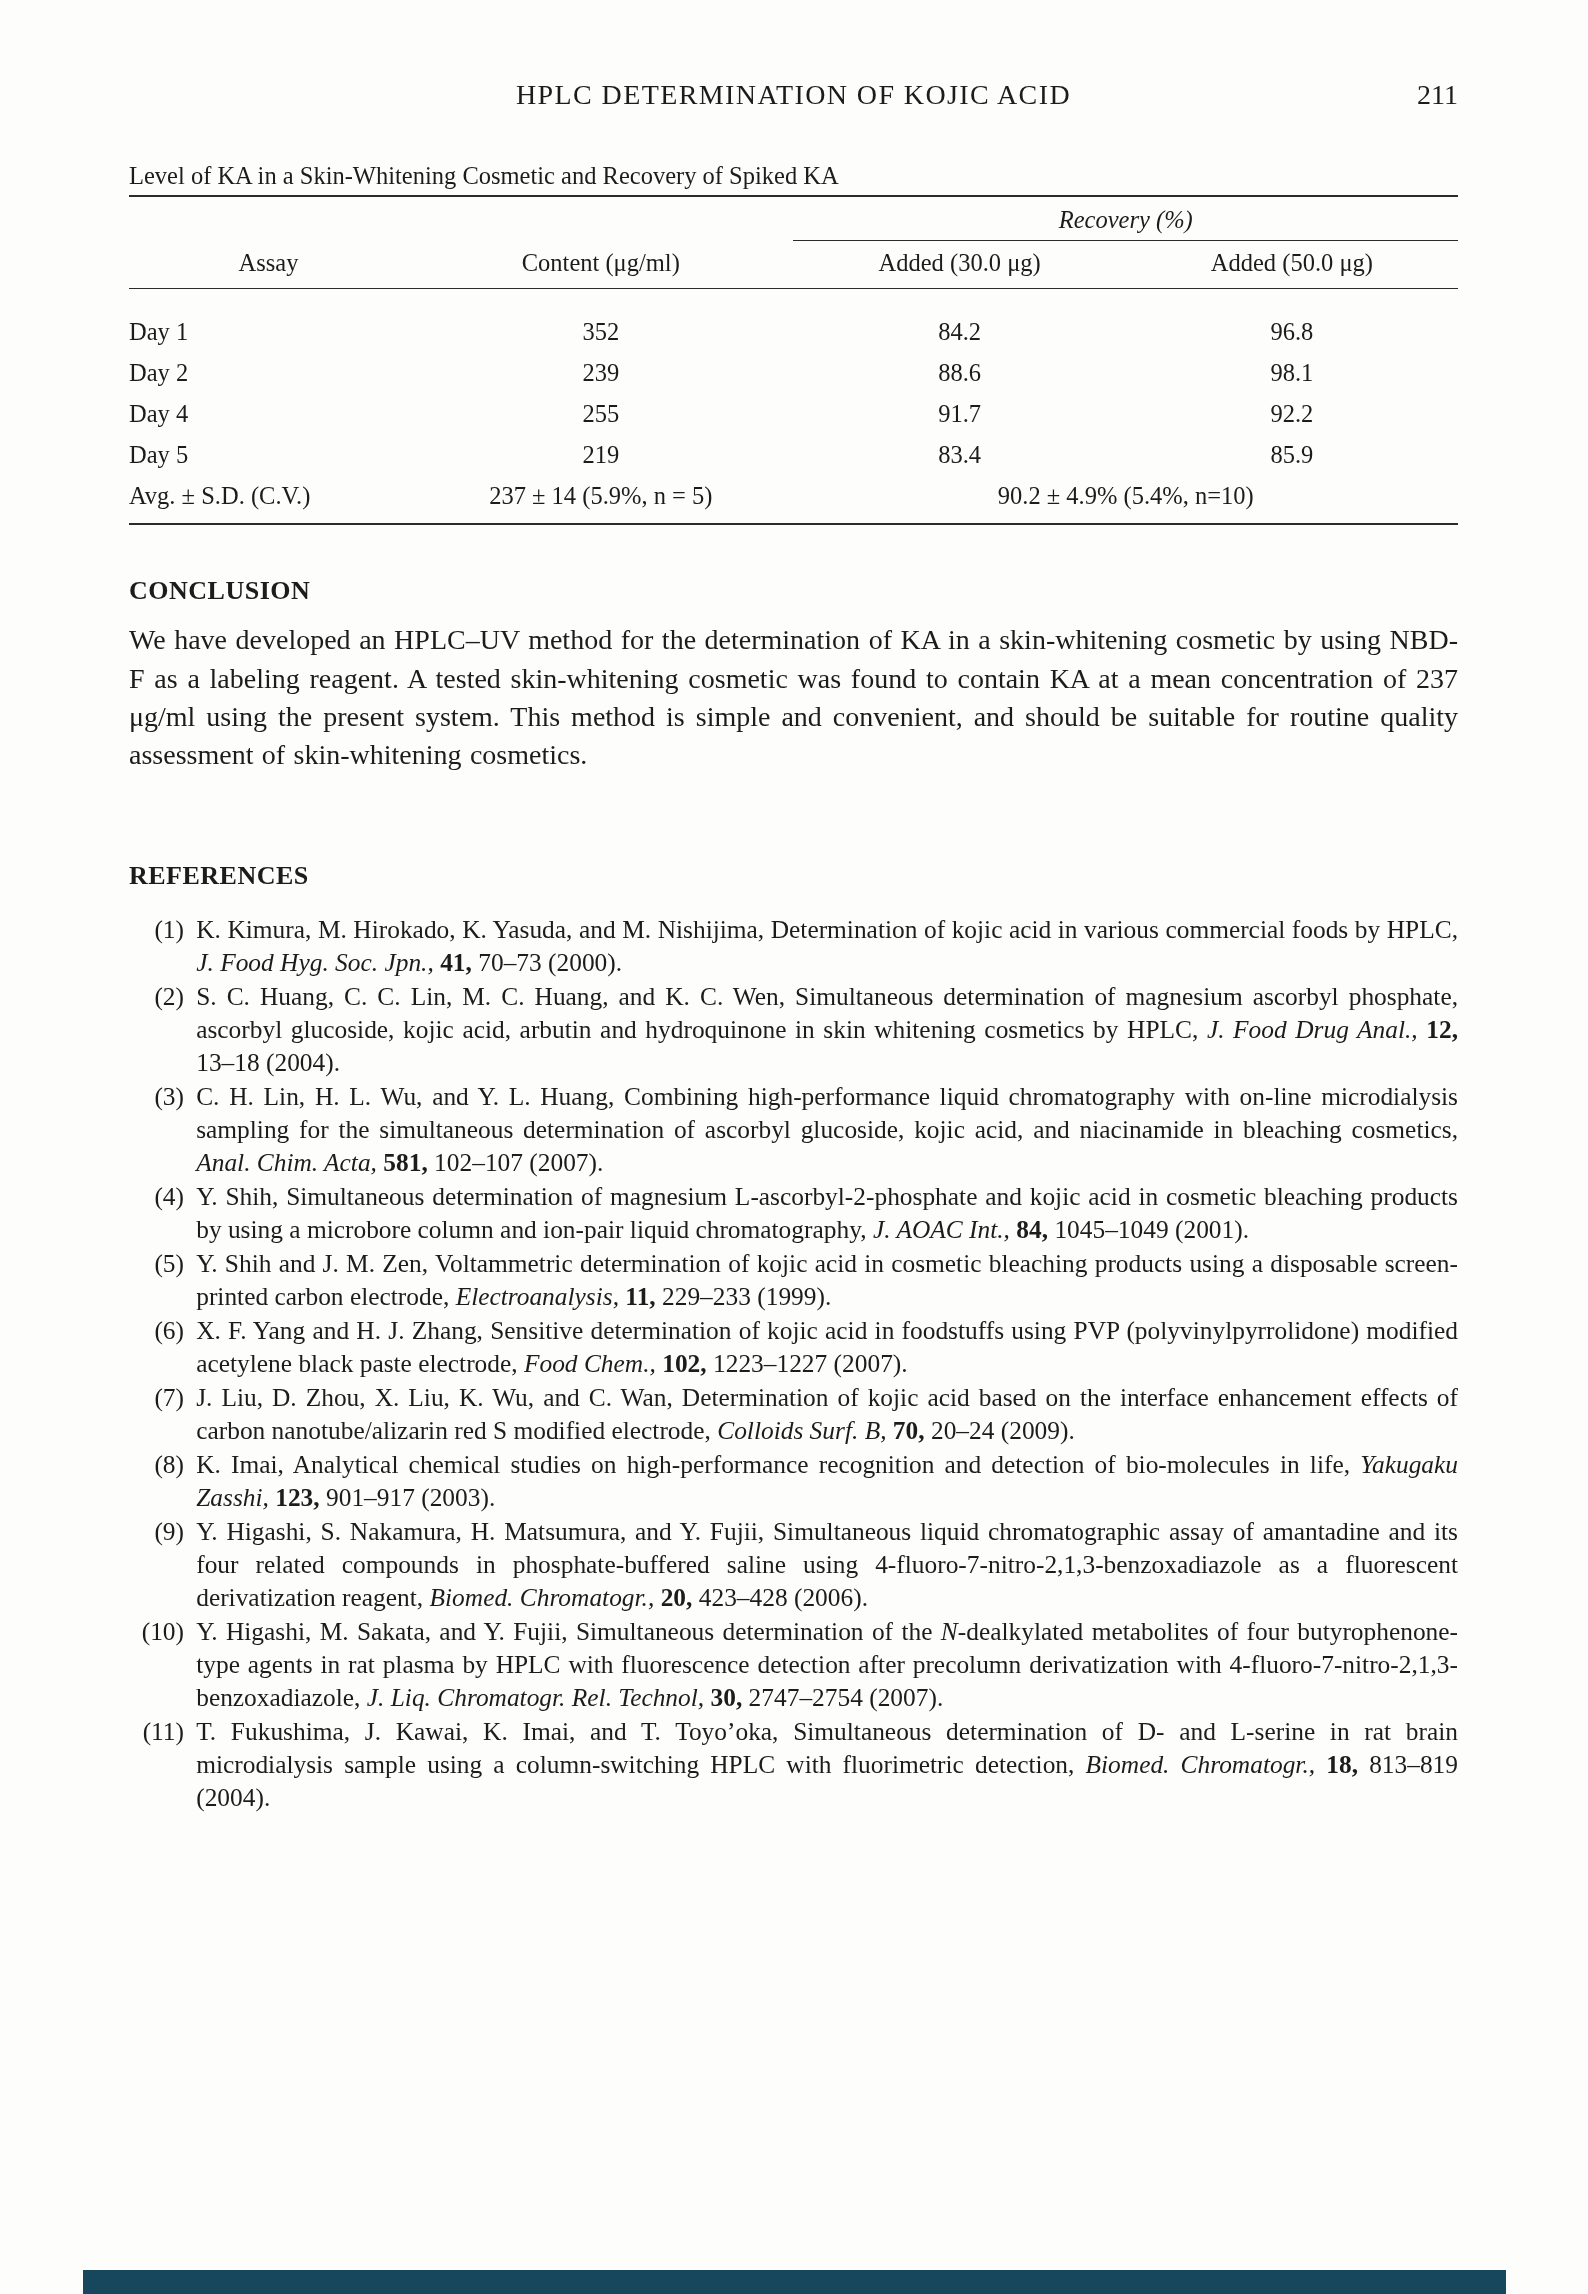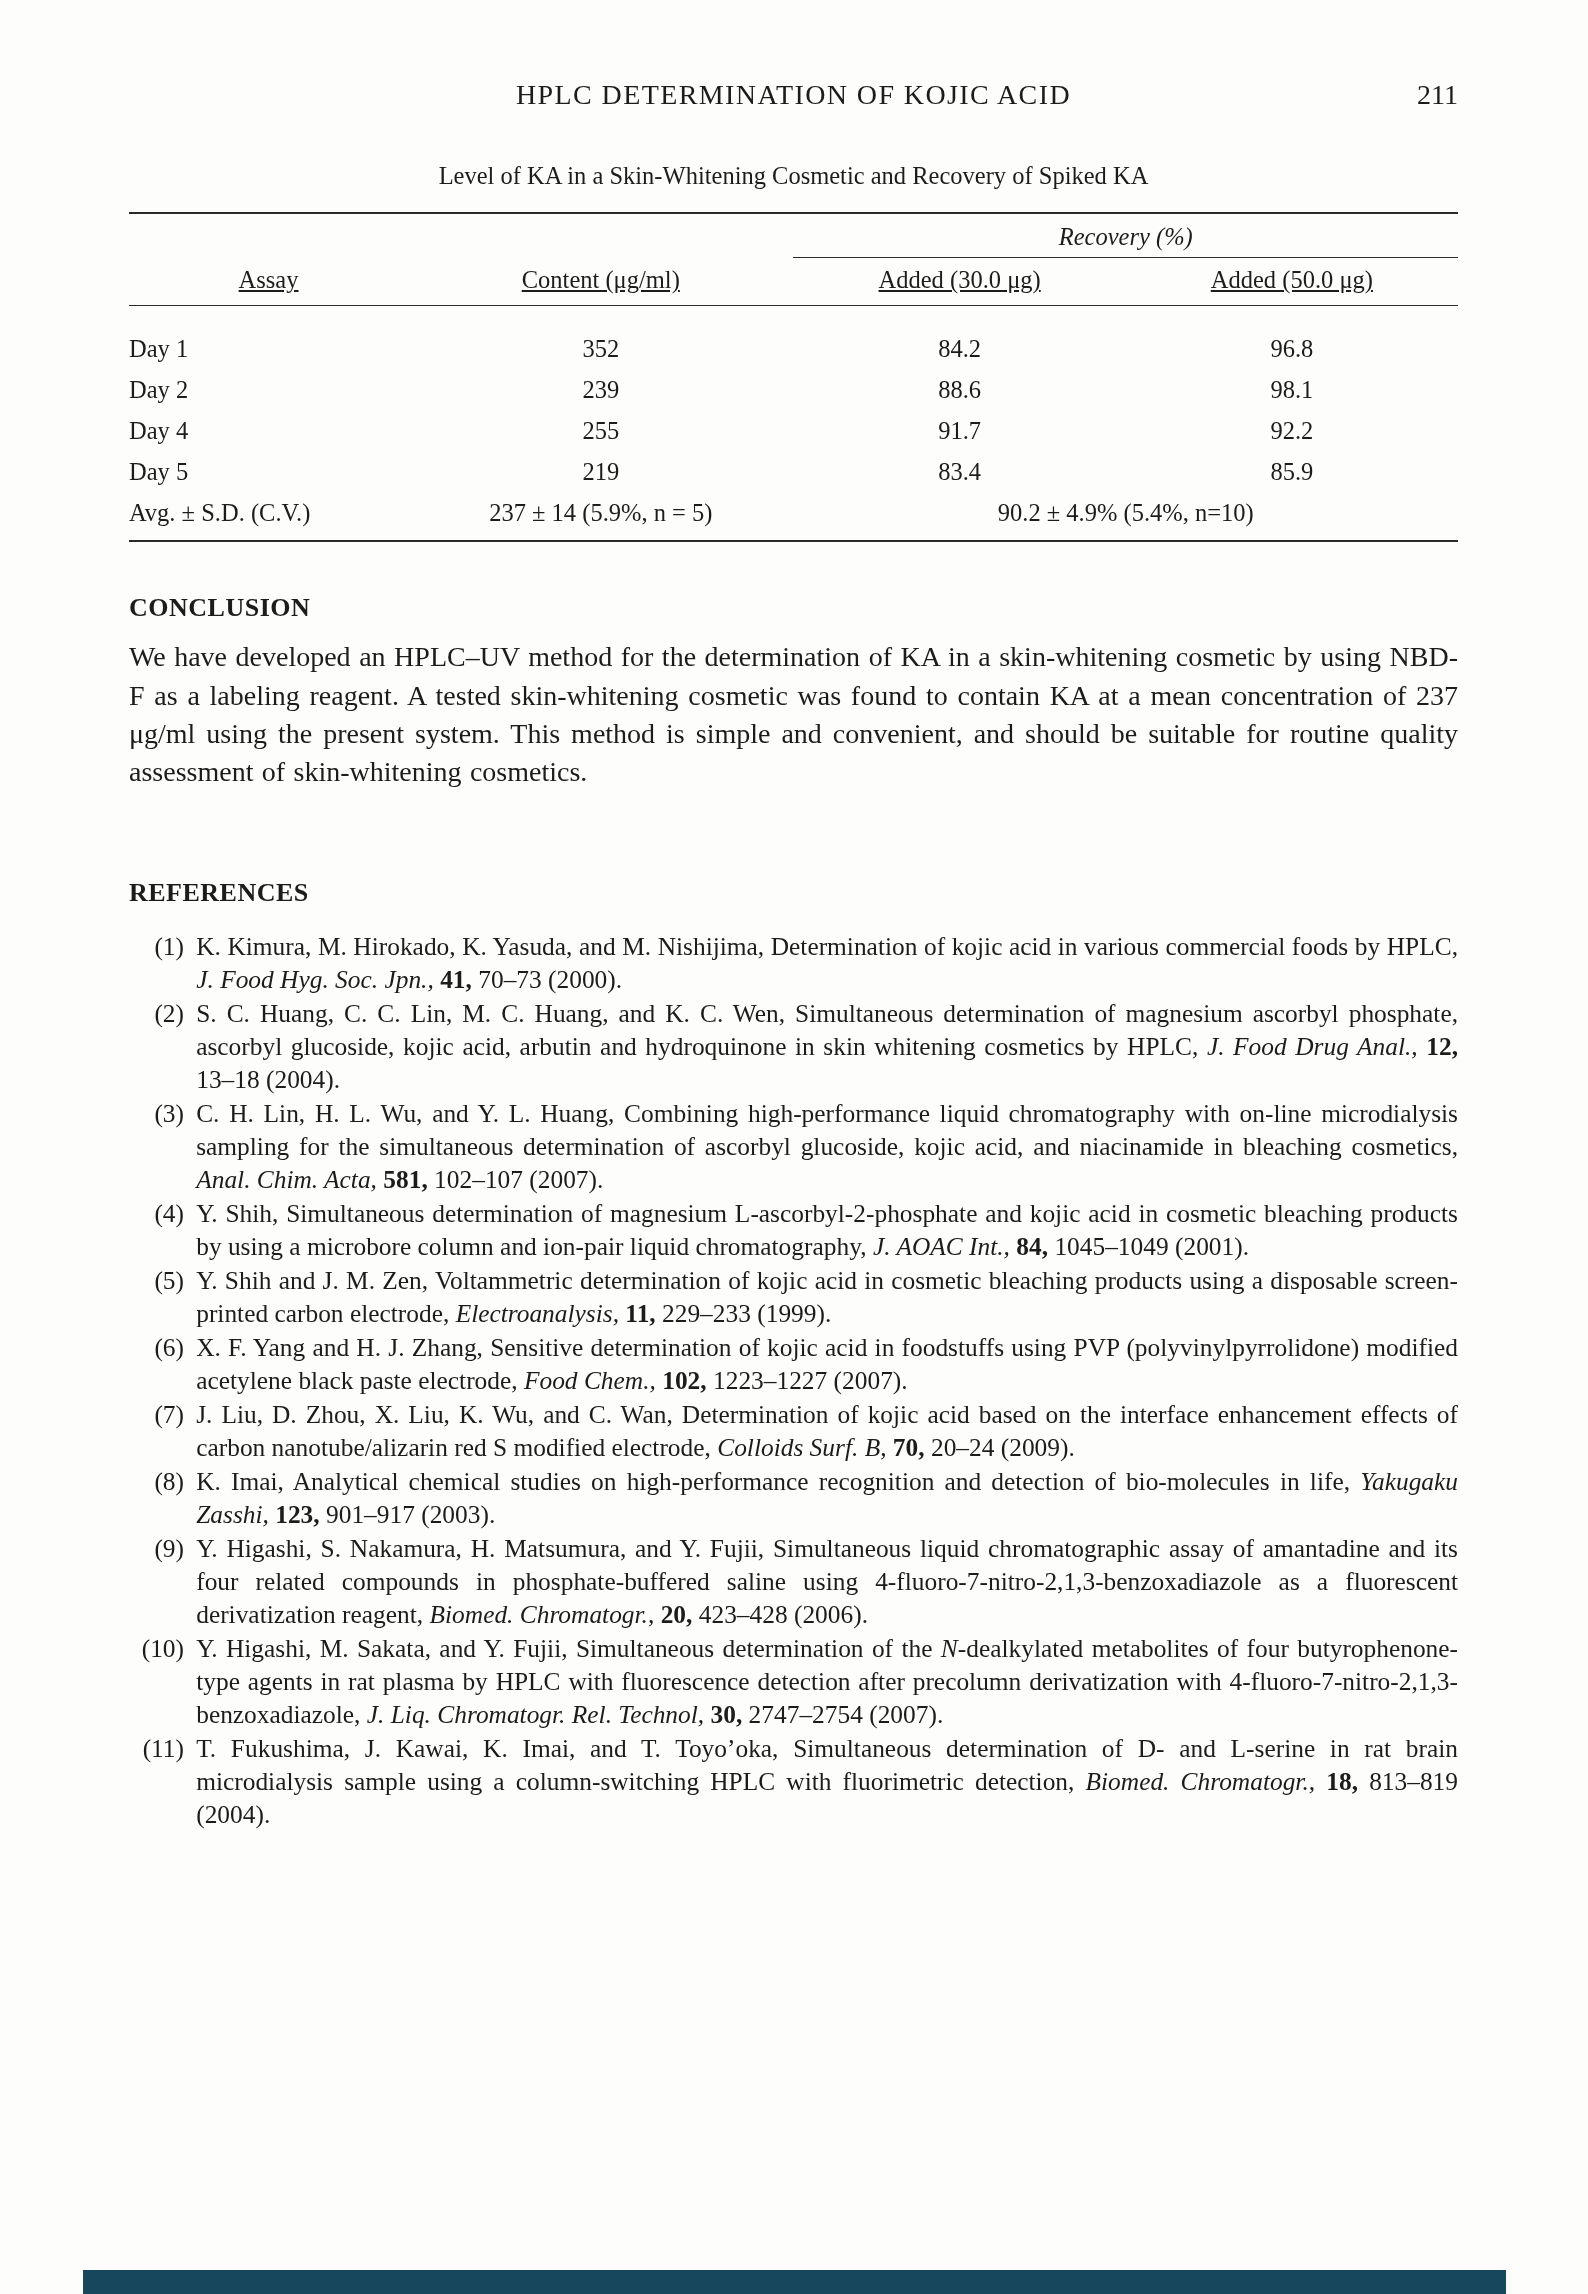--- a/index.html
+++ b/index.html
@@ -15,41 +15,40 @@
   .page { padding: 79px 131px 0 129px; }
 
   
   .running-head-row { position: relative; text-align: center; height: 38px; }
   .running-head { font-size: 28px; letter-spacing: 1.4px; }
   .page-number { position: absolute; right: 0; top: 0; font-size: 28px; }
 
   
   .table-section { margin-top: 43px; }
   .table-label { text-align: center; font-size: 24.5px; line-height: 1.3; }
-  .table-caption { text-align: center; font-size: 24.5px; line-height: 1.3; margin-top: 3.8px; margin-bottom: 20px; }
+  .table-caption { text-align: left; font-size: 24.5px; line-height: 1.3; margin-top: 3.8px; margin-bottom: 3px; }
 
   .data-table {
     width: 100%;
     border-collapse: collapse;
     font-size: 24.5px;
     border-top: 2.8px solid #2b2b2b;
     border-bottom: 2.8px solid #2b2b2b;
   }
   .data-table th, .data-table td { font-weight: normal; }
   .recovery-cell {
     text-align: center;
     border-bottom: 1.9px solid #2b2b2b;
     padding: 9.4px 3.8px 5.6px;
     font-style: italic;
   }
   .col-head-row th {
     border-bottom: 1.9px solid #2b2b2b;
     text-align: center;
     padding: 8.5px 3.8px 10.4px;
-    text-decoration: underline;
   }
   .data-table tbody td { text-align: center; padding: 6.6px 3.8px; }
   .data-table tbody td.c1 { text-align: left; padding-left: 0; }
   .data-table tbody tr:first-child td { padding-top: 29px; }
   .data-table tbody tr:last-child td { padding-bottom: 13px; }
 
   
   .conclusion { margin-top: 51px; }
   .section-heading { font-size: 26px; font-weight: bold; letter-spacing: 0.5px; }
   .body-text {

